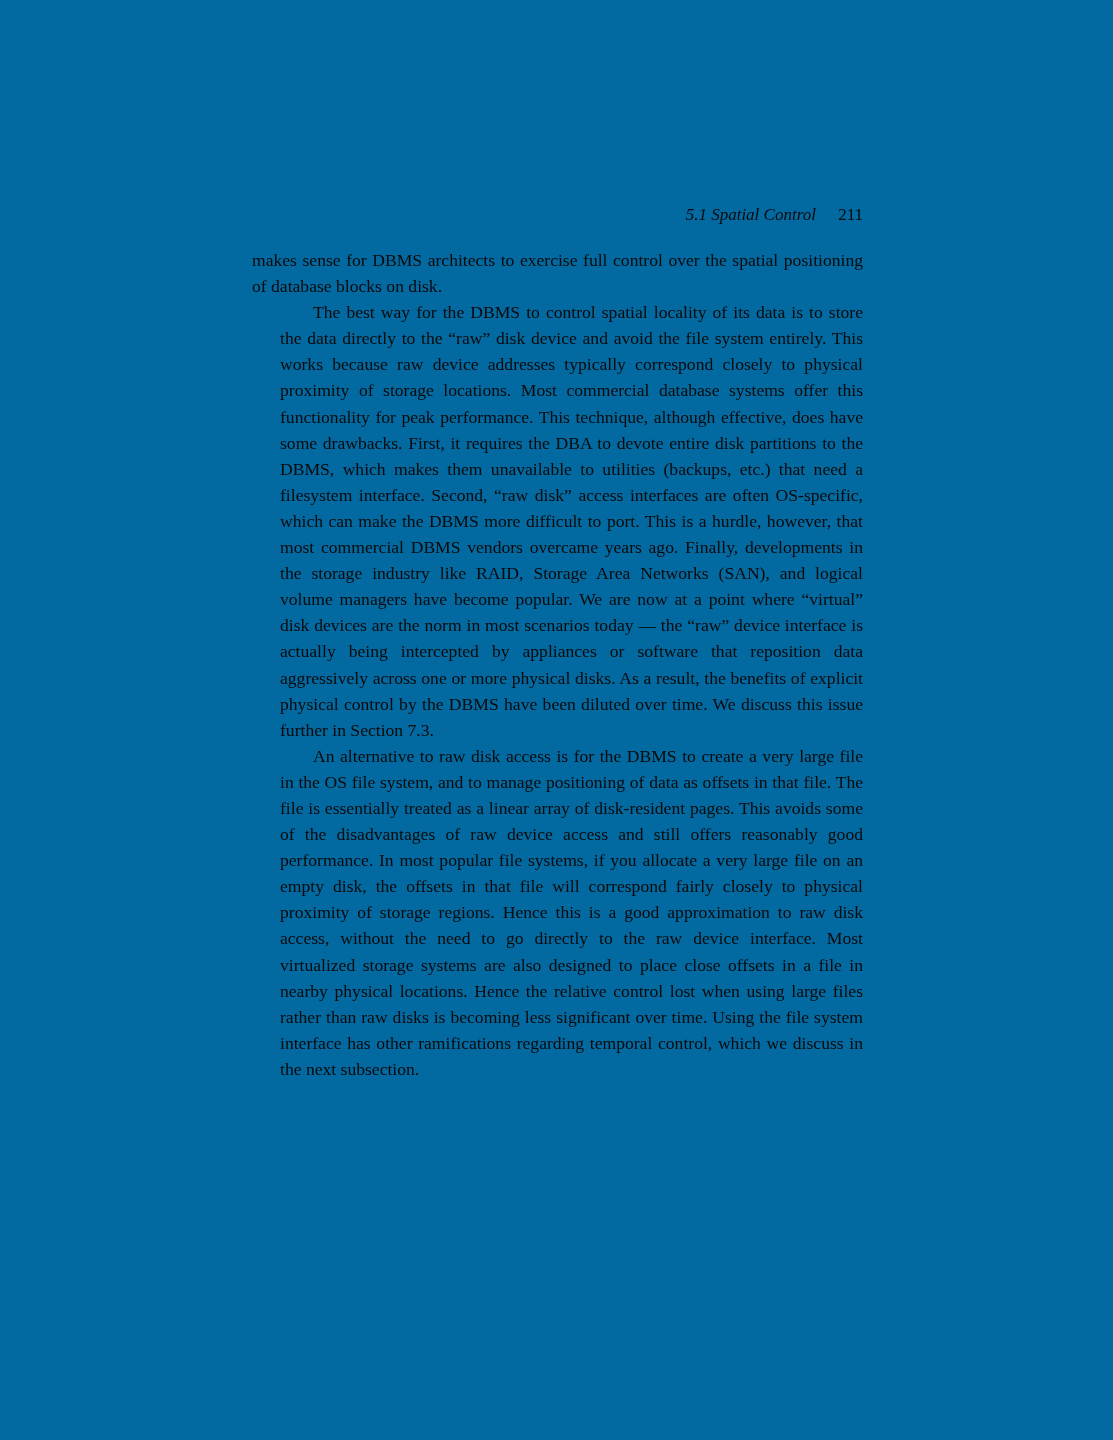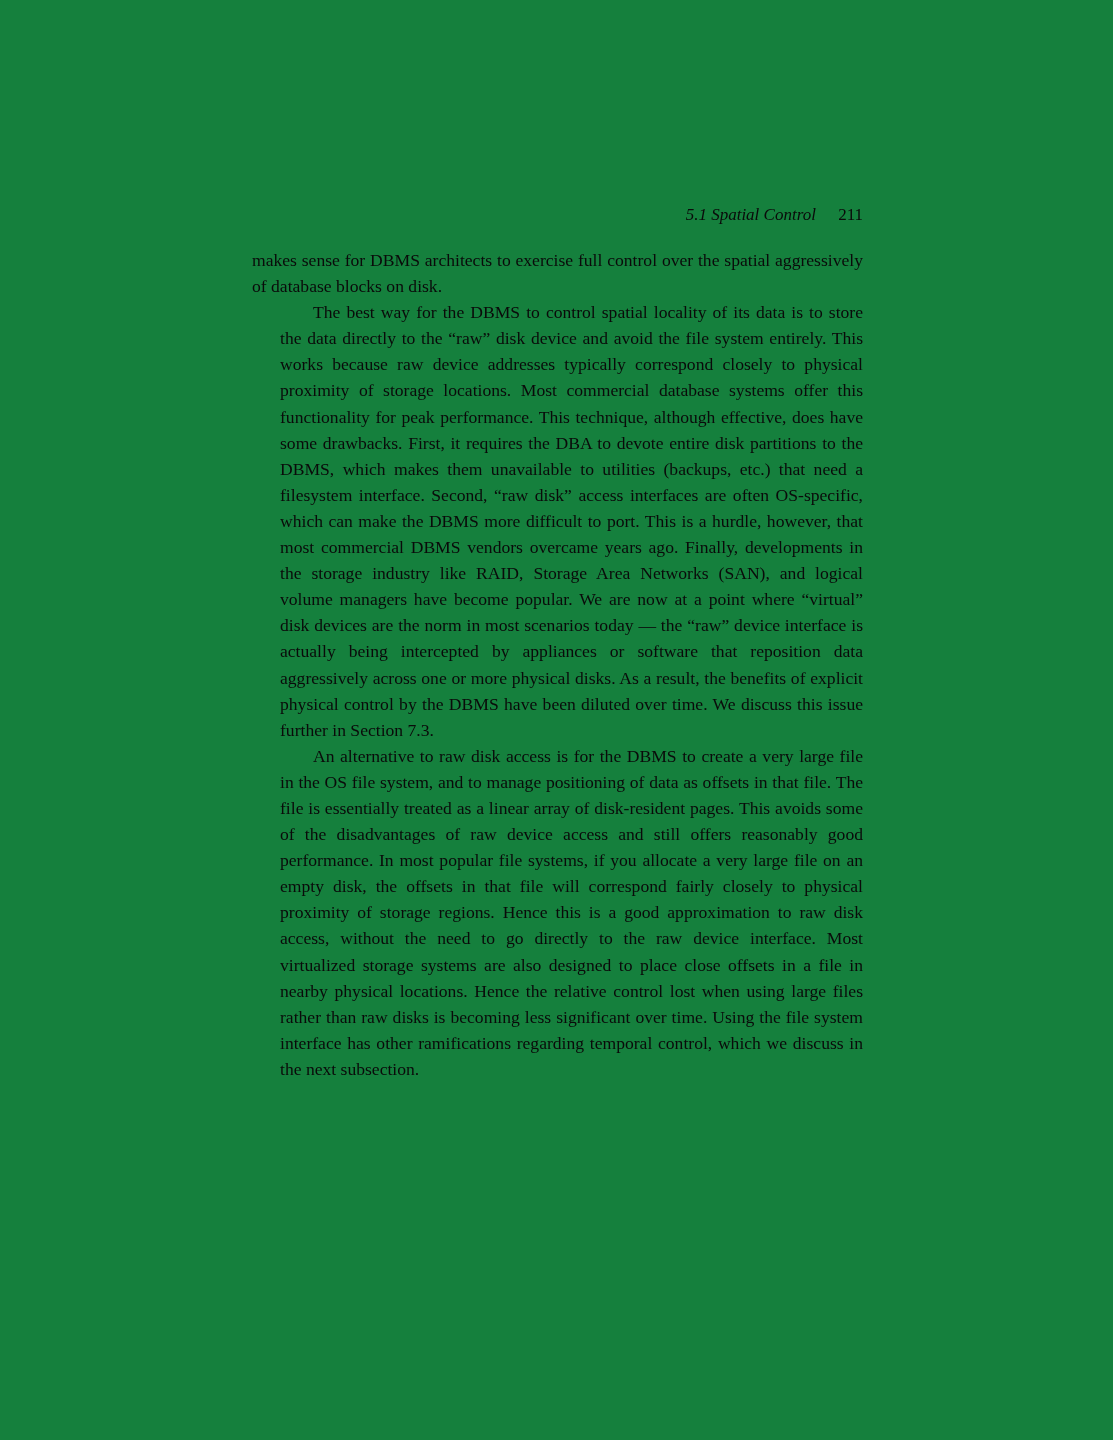--- a/index.html
+++ b/index.html
@@ -4,21 +4,21 @@
 <style>
   html, body {
     margin: 0;
     padding: 0;
     background: #ffffff;
   }
   .page {
     position: relative;
     width: 1113px;
     height: 1440px;
-    background: #15803d;
+    background: #0369a1;
     color: #0a0a0a;
     font-family: "Liberation Serif", "DejaVu Serif", serif;
     overflow: hidden;
   }
   .running-header {
     position: absolute;
     top: 205px;
     left: 252px;
     width: 611px;
     text-align: right;
@@ -55,18 +55,18 @@
 <body>
 
 <div class="page">
 
   <div class="running-header">
     <span class="section-title">5.1  Spatial Control</span>
     <span class="page-number">211</span>
   </div>
 
   <div class="body-text">
-    <p class="continuation">makes sense for DBMS architects to exercise full control over the spatial aggressively of database blocks on disk.</p>
+    <p class="continuation">makes sense for DBMS architects to exercise full control over the spatial positioning of database blocks on disk.</p>
     <p class="indented">The best way for the DBMS to control spatial locality of its data is to store the data directly to the “raw” disk device and avoid the file system entirely. This works because raw device addresses typically correspond closely to physical proximity of storage locations. Most commercial database systems offer this functionality for peak performance. This technique, although effective, does have some drawbacks. First, it requires the DBA to devote entire disk partitions to the DBMS, which makes them unavailable to utilities (backups, etc.) that need a filesystem interface. Second, “raw disk” access interfaces are often OS-specific, which can make the DBMS more difficult to port. This is a hurdle, however, that most commercial DBMS vendors overcame years ago. Finally, developments in the storage industry like RAID, Storage Area Networks (SAN), and logical volume managers have become popular. We are now at a point where “virtual” disk devices are the norm in most scenarios today — the “raw” device interface is actually being intercepted by appliances or software that reposition data aggressively across one or more physical disks. As a result, the benefits of explicit physical control by the DBMS have been diluted over time. We discuss this issue further in Section 7.3.</p>
     <p class="indented">An alternative to raw disk access is for the DBMS to create a very large file in the OS file system, and to manage positioning of data as offsets in that file. The file is essentially treated as a linear array of disk-resident pages. This avoids some of the disadvantages of raw device access and still offers reasonably good performance. In most popular file systems, if you allocate a very large file on an empty disk, the offsets in that file will correspond fairly closely to physical proximity of storage regions. Hence this is a good approximation to raw disk access, without the need to go directly to the raw device interface. Most virtualized storage systems are also designed to place close offsets in a file in nearby physical locations. Hence the relative control lost when using large files rather than raw disks is becoming less significant over time. Using the file system interface has other ramifications regarding temporal control, which we discuss in the next subsection.</p>
   </div>
 
 </div>
 
 </body></html>

